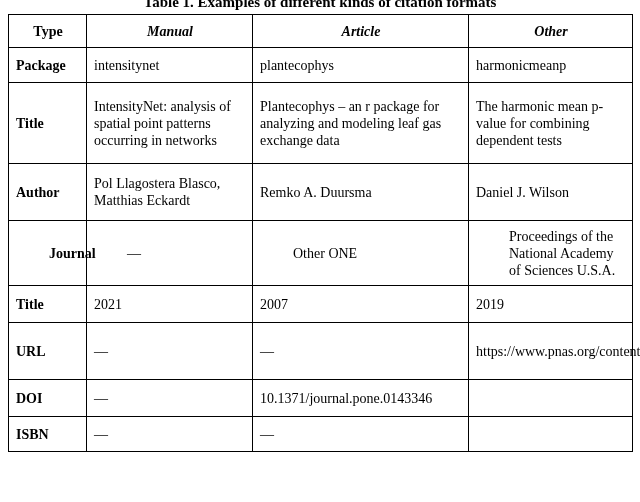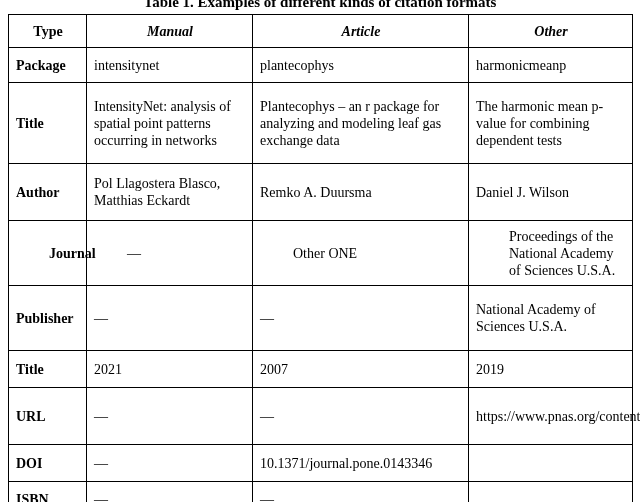--- a/index.html
+++ b/index.html
@@ -134,26 +134,20 @@
         <td class="cell">Daniel J. Wilson</td>
       </tr>
 
       <tr class="r-journal">
         <td class="rowlabel">Journal</td>
         <td class="cell em-dash">—</td>
         <td class="cell">Other ONE</td>
         <td class="cell">Proceedings of the National Academy of Sciences U.S.A.</td>
       </tr>
 
-      <tr class="r-publisher">
-        <td class="rowlabel">Publisher</td>
-        <td class="cell em-dash">—</td>
-        <td class="cell em-dash">—</td>
-        <td class="cell">National Academy of Sciences U.S.A.</td>
-      </tr>
 
       <tr class="r-year">
         <td class="rowlabel">Title</td>
         <td class="cell">2021</td>
         <td class="cell">2007</td>
         <td class="cell">2019</td>
       </tr>
 
       <tr class="r-url">
         <td class="rowlabel">URL</td>

